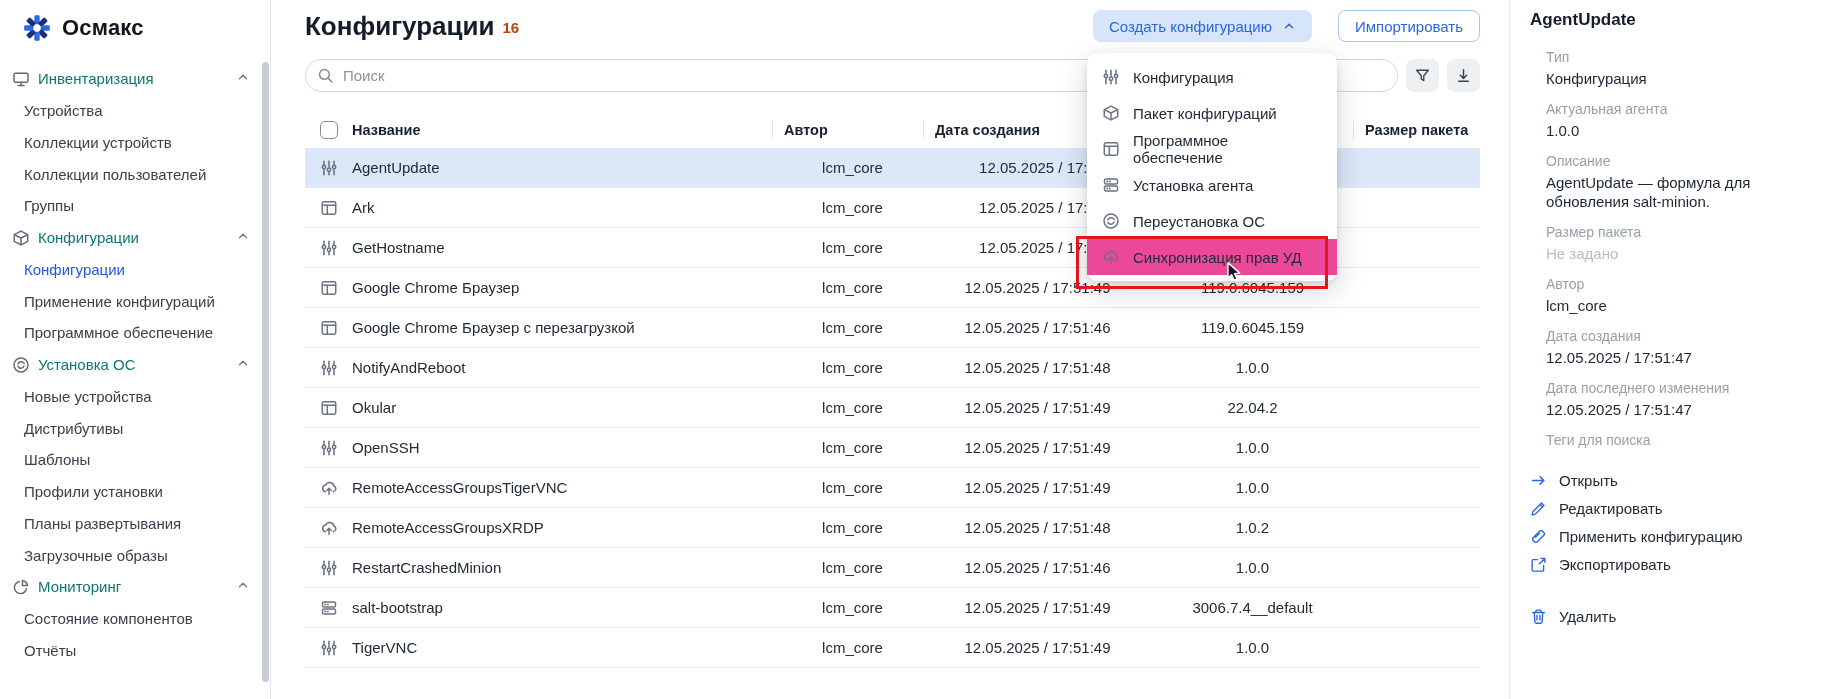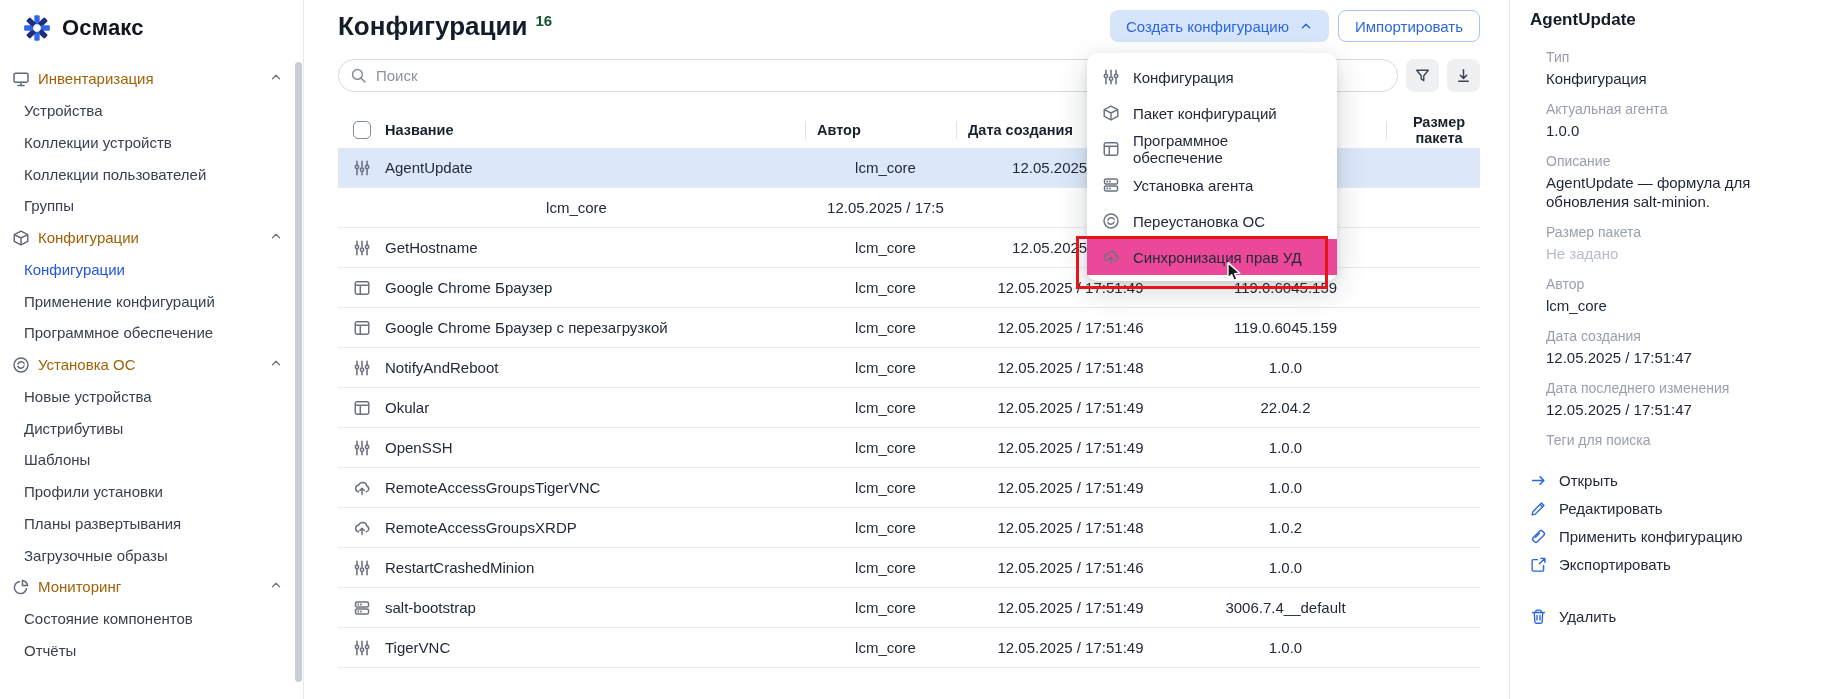--- a/index.html
+++ b/index.html
@@ -1,43 +1,43 @@
 <!DOCTYPE html>
 <html><head>
 <meta charset="utf-8">
 <style>
   * { margin:0; padding:0; box-sizing:border-box; }
   html,body { width:1833px; height:699px; overflow:hidden; background:#fff;
     font-family:"Liberation Sans", sans-serif; color:#1d2634; }
   .app { position:relative; display:flex; width:1833px; height:699px; }
 
   
-  .sidebar { width:304px; border-right:1px solid #e7e9ec; position:relative; flex:none; }
+  .sidebar { width:271px; border-right:1px solid #e7e9ec; position:relative; flex:none; }
   .logo { display:flex; align-items:center; gap:10px; padding:12px 0 0 22px; height:44px; }
   .logo svg { width:30px; height:30px; }
   .logo-text { font-size:22px; font-weight:700; color:#10141c; letter-spacing:.2px; }
   .nav { margin-top:19px; }
   .nav-row { height:31.75px; display:flex; align-items:center; font-size:15px; cursor:pointer; position:relative; }
-  .nav-group { padding-left:12px; color:#a16207; }
+  .nav-group { padding-left:12px; color:#0f766e; }
   .nav-group .gicon { width:20px; height:20px; color:#5f6977; display:flex; align-items:center; margin-right:6px; }
   .nav-group .gicon svg { width:18px; height:18px; }
   .chev { position:absolute; right:20px; color:#6d7683; }
   .chev svg { width:14px; height:14px; }
   .nav-item { padding-left:24px; color:#39414d; }
   .nav-item.active { color:#2456e0; }
   .sb-scroll { position:absolute; top:62px; right:1px; width:7px; height:620px;
     background:#c9ced6; border-radius:4px; }
 
   
   .main { flex:1; position:relative; padding:0 29px 0 34px; min-width:0; }
   .page-head { margin-top:10px; height:32px; display:flex; align-items:center; justify-content:space-between; }
   .title-wrap { display:flex; align-items:flex-start; gap:8px; }
   .page-title { font-size:26px; font-weight:700; color:#141c28; }
-  .page-count { font-size:15px; color:#14532d; font-weight:700; margin-top:1px; }
-  .head-buttons { display:flex; gap:9px; }
+  .page-count { font-size:15px; color:#c2410c; font-weight:700; margin-top:8px; }
+  .head-buttons { display:flex; gap:26px; }
   .btn { display:flex; align-items:center; gap:10px; height:32px; padding:0 16px;
     border-radius:8px; font-size:15px; cursor:pointer; border:none; background:none;
     font-family:inherit; }
   .btn-create { background:#d7e5fa; color:#2b66e0; font-weight:500; }
   .btn-create svg { width:14px; height:14px; }
   .btn-import { background:#fff; color:#2b66e0; border:1px solid #a9c3f0; font-weight:500; }
 
   .toolbar { margin-top:17px; display:flex; gap:8px; align-items:center; }
   .search { position:relative; flex:1; }
   .search input { width:100%; height:33px; border:1px solid #d6dade; border-radius:16px;
@@ -291,20 +291,29 @@
               </span>
               <span>AgentUpdate</span>
             </div>
             <div class="tc">lcm_core</div>
             <div class="tc">12.05.2025 / 17:5</div>
             <div class="tc"></div>
             <div class="tc"></div>
           </div>
 
           <div class="trow">
+            <div class="tc c-name rname">
+              <span class="row-icon">
+                <svg viewBox="0 0 16 16" fill="none" stroke="currentColor" stroke-width="1.3" stroke-linejoin="round">
+                  <rect x="2" y="2.5" width="12" height="11" rx="1.5"></rect>
+                  <path d="M2 5.5h12M6.5 5.5v8"></path>
+                </svg>
+              </span>
+              <span>Ark</span>
+            </div>
             <div class="tc">lcm_core</div>
             <div class="tc">12.05.2025 / 17:5</div>
             <div class="tc"></div>
             <div class="tc"></div>
           </div>
 
           <div class="trow">
             <div class="tc c-name rname">
               <span class="row-icon">
                 <svg viewBox="0 0 16 16" fill="none" stroke="currentColor" stroke-width="1.4" stroke-linecap="round">

